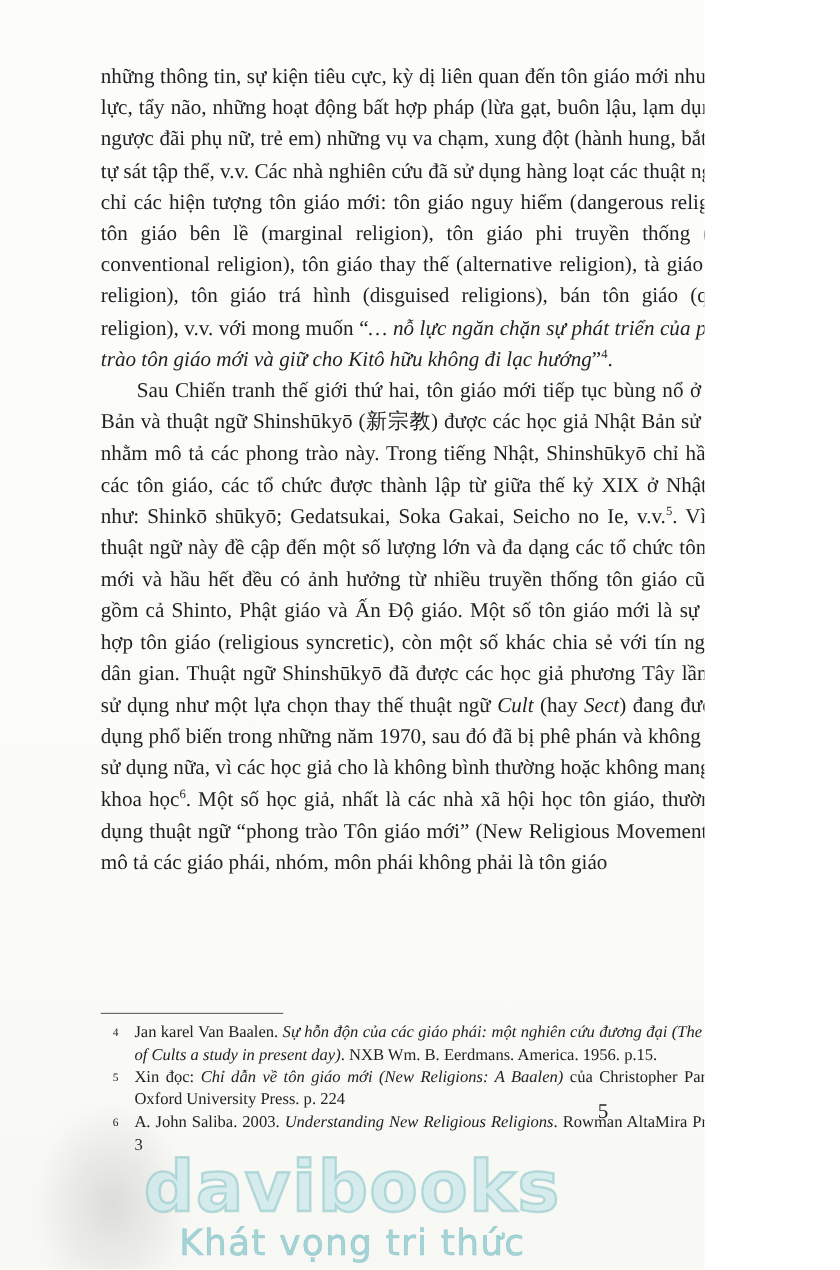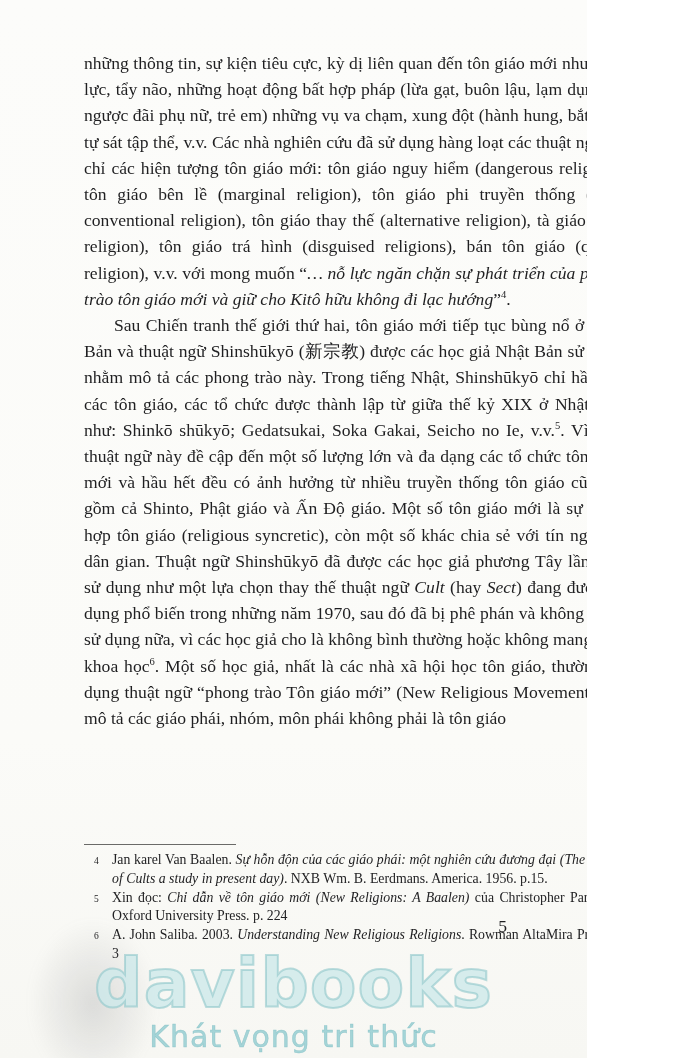--- a/index.html
+++ b/index.html
@@ -61,21 +61,21 @@
 
   .watermark {
     position: absolute;
     left: 0; right: 0; bottom: 4px;
     text-align: center;
     pointer-events: none;
     z-index: 5;
   }
   .wm-logo {
     font-family: "DejaVu Sans", sans-serif;
-    font-size: 68px;
+    font-size: 59px;
     font-weight: bold;
     line-height: 0.95;
     letter-spacing: 1px;
     color: rgba(176, 219, 222, 0.50);
     -webkit-text-stroke: 2px rgba(134, 194, 199, 0.55);
     text-shadow: 0 0 1px rgba(255,255,255,0.6);
   }
   .wm-tagline {
     font-family: "DejaVu Sans", sans-serif;
     font-size: 30px;

